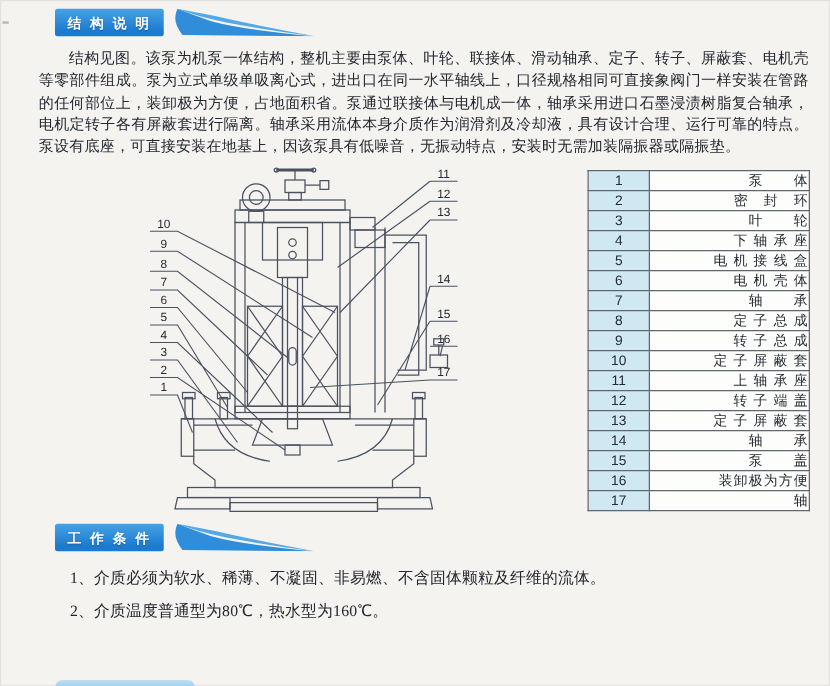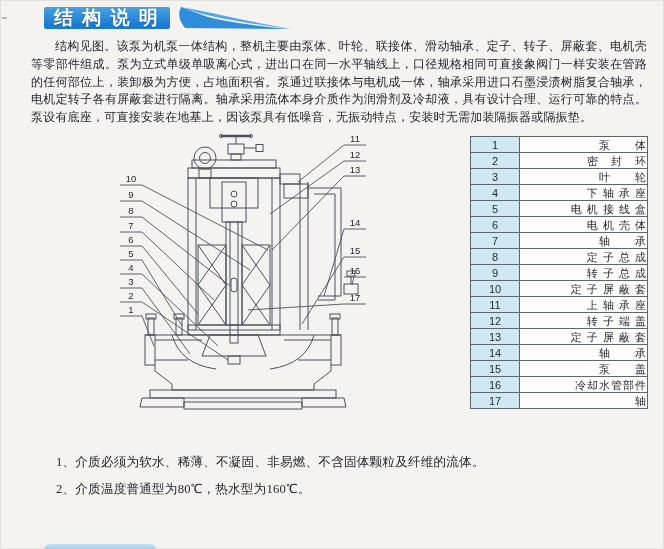--- a/index.html
+++ b/index.html
@@ -2,21 +2,21 @@
 <html><head>
 <meta charset="utf-8">
 <style>
   html,body{margin:0;padding:0;}
   body{background:#e9e8e5;font-family:"Liberation Sans","DejaVu Sans",sans-serif;}
   #page{position:relative;width:664px;height:549px;background:#f4f3f0;overflow:hidden;
         box-shadow:inset 0 0 0 1px #e2e1de;}
   
   .banner{position:absolute;display:flex;align-items:stretch;height:22px;}
   .banner-box{background:linear-gradient(180deg,#47a2e4 0%,#1b7bd0 80%);color:#fff;
-      font-size:19px;font-weight:bold;letter-spacing:2px;padding:0 10px;
+      font-size:11px;font-weight:bold;letter-spacing:2px;padding:0 10px;
       display:flex;align-items:center;border-radius:2px;
       text-shadow:0 1px 1px rgba(0,40,90,.35);}
   .banner-swoosh{display:block;margin-left:2px;}
   
   .para{position:absolute;left:31px;top:38px;width:616px;font-size:12px;line-height:17.8px;
       color:#23272f;text-align:justify;text-indent:2em;letter-spacing:.2px;}
   
   .diagram{position:absolute;left:118px;top:128px;}
   .diagram svg text{font-family:"Liberation Sans","DejaVu Sans",sans-serif;font-size:9.5px;fill:#262b33;}
   
@@ -221,29 +221,36 @@
       <tr>
           <td class="num">14</td>
           <td class="nm">轴　　承</td>
         </tr>
       <tr>
           <td class="num">15</td>
           <td class="nm">泵　　盖</td>
         </tr>
       <tr>
           <td class="num">16</td>
-          <td class="nm">冷却水管部件</td>
+          <td class="nm">装卸极为方便</td>
         </tr>
       <tr>
           <td class="num">17</td>
           <td class="nm">轴</td>
         </tr>
     </tbody>
   </table>
 
+  <div class="banner" style="left:44px;top:419px;">
+    <div class="banner-box">工 作 条 件</div>
+    <svg class="banner-swoosh" width="120" height="22" viewBox="0 0 120 22">
+      <path d="M9 0 Q4 10 13 21 L118 22 Q62 17 36 10 Q19 4 9 0 Z" fill="#2f8dd9"></path>
+      <path d="M9 0 Q24 6 48 11 Q80 17 118 22 L119 22 Q70 13 40 6 Q20 2 9 0 Z" fill="#55a8e6"></path>
+    </svg>
+  </div>
 
   <div class="conds">
     <div class="cond-item">1、介质必须为软水、稀薄、不凝固、非易燃、不含固体颗粒及纤维的流体。</div>
     <div class="cond-item">2、介质温度普通型为80℃，热水型为160℃。</div>
   </div>
 
   <div class="bottom-sliver"></div>
 
 </div>
 

